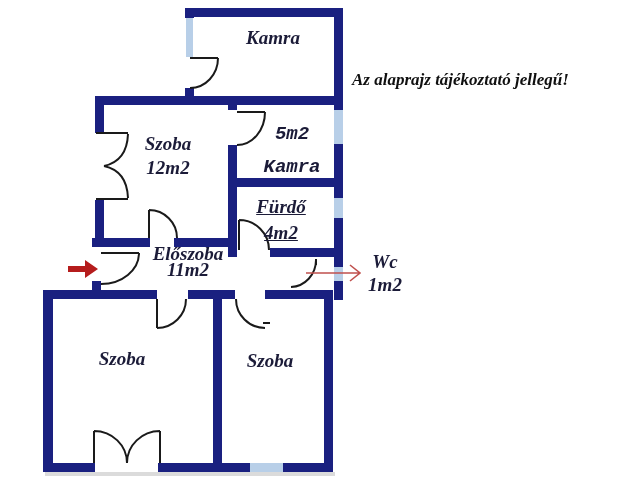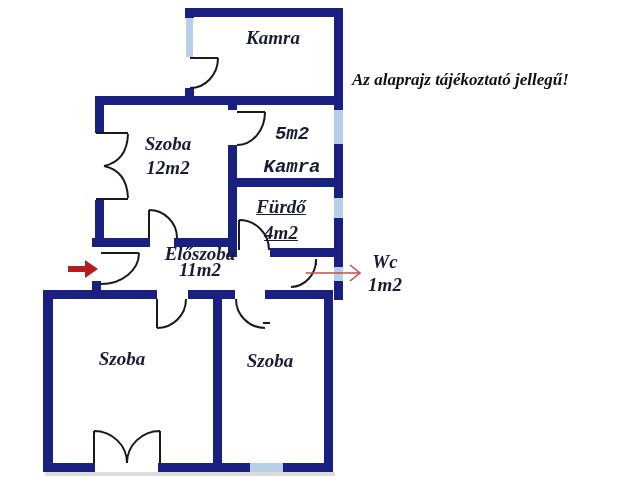--- a/index.html
+++ b/index.html
@@ -128,21 +128,21 @@
 <div class="label" style="left:292px;top:118px;line-height:33px;font-family:Liberation Mono, monospace;">
   <div>5m2</div>
   <div>Kamra</div>
 </div>
 
 <div class="label" style="left:281px;top:194px;line-height:26px;text-decoration:underline;">
   <div>Fürdő</div>
   <div>4m2</div>
 </div>
 
-<div class="label" style="left:188px;top:246px;line-height:16px;margin-left:12px;">
+<div class="label" style="left:188px;top:246px;line-height:16px;">
   <div>Előszoba</div>
   <div>11m2</div>
 </div>
 
 <div class="label" style="left:385px;top:250px;line-height:23px;">
   <div>Wc</div>
   <div>1m2</div>
 </div>
 
 <div class="label" style="left:122px;top:344px;line-height:29px;">

